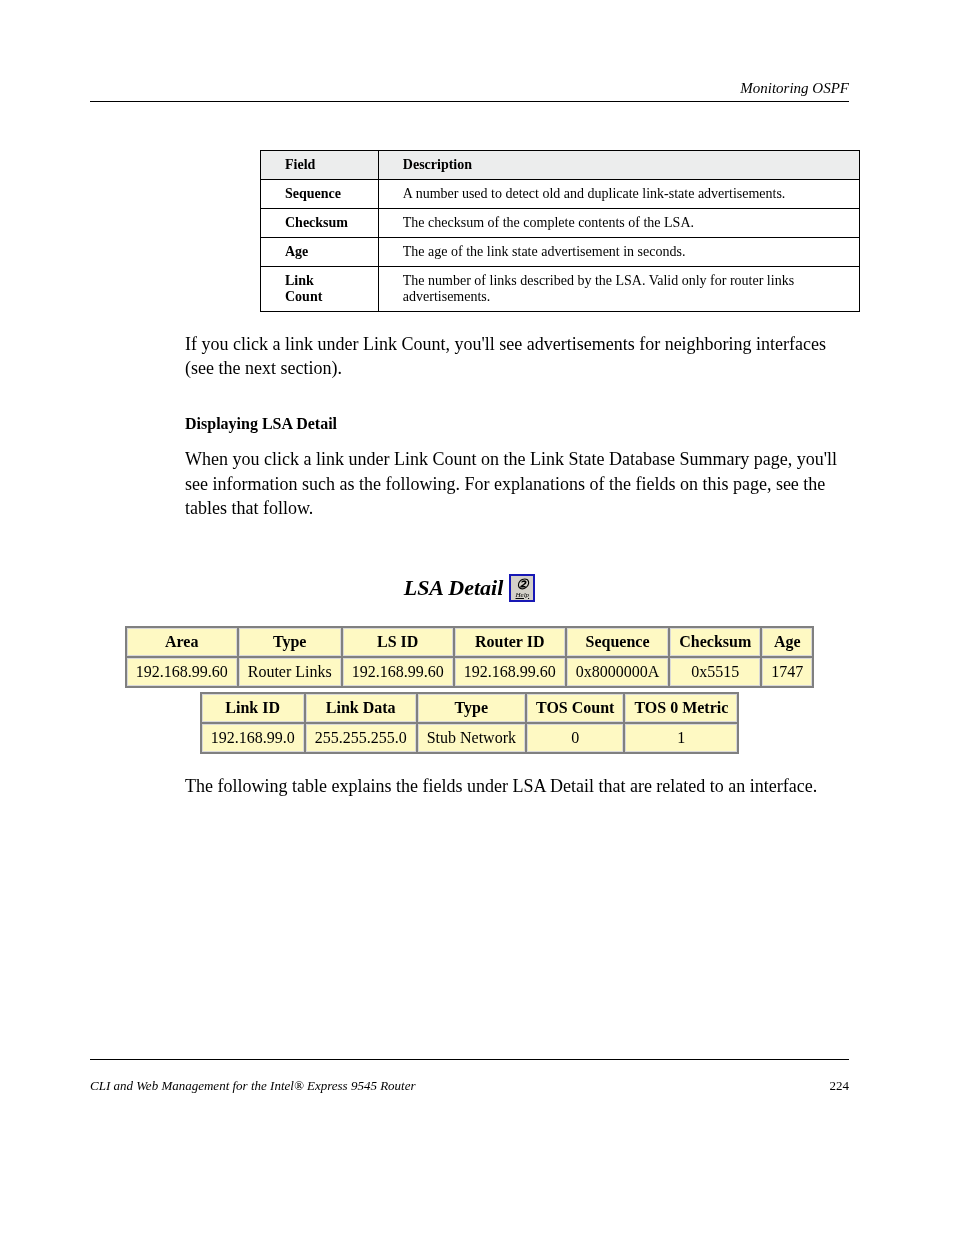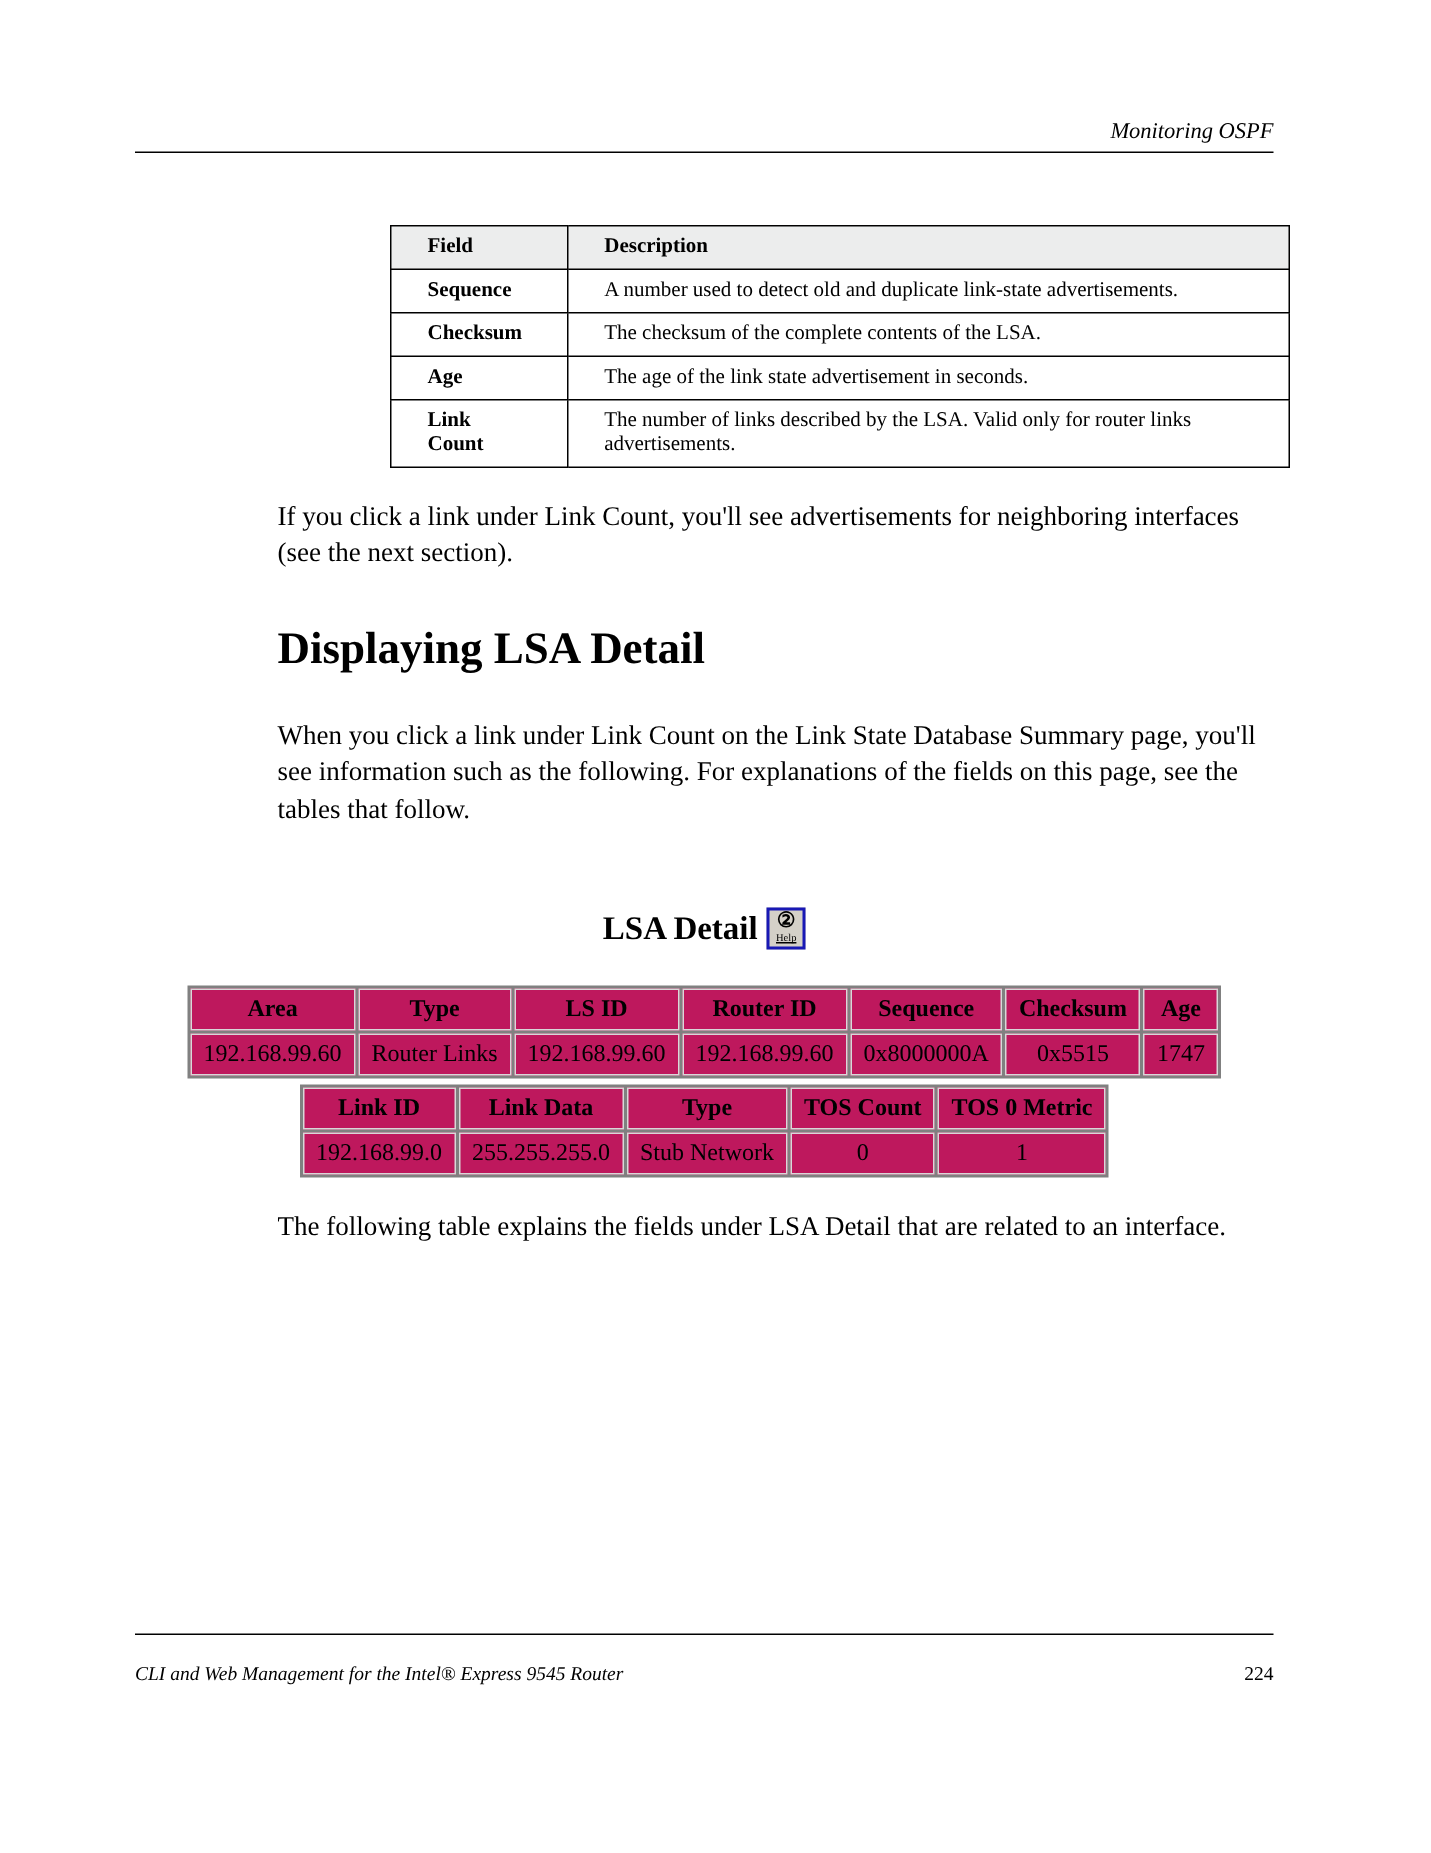--- a/index.html
+++ b/index.html
@@ -47,20 +47,21 @@
     background: #fff;
     font-weight: bold;
   }
 
   
   .section-title-row {
     display: flex;
     justify-content: center;
     align-items: center;
     gap: 6px;
+    font-style: italic;
   }
   .section-title {
     font-weight: bold;
     font-size: 22px;
     font-family: "Times New Roman", Times, serif;
   }
   .help-button {
     width: 26px;
     height: 28px;
     border: 2px solid #1818b5;
@@ -91,21 +92,21 @@
   }
   table.lsa-table {
     border-collapse: separate;
     border-spacing: 2px;
     background: #808080;
     font-family: "Times New Roman", Times, serif;
     font-size: 16px;
   }
   table.lsa-table th,
   table.lsa-table td {
-    background: #be185d;
+    background: #fef9c3;
     padding: 4px 8px;
     text-align: center;
     border: 1px solid #d8d8d8;
     white-space: nowrap;
   }
   table.lsa-table th {
     font-weight: bold;
   }
   table.lsa-second { margin-top: 4px; }
 
@@ -165,21 +166,21 @@
       </tr>
       <tr>
         <td class="field">Link Count</td>
         <td>The number of links described by the LSA. Valid only for router links advertisements.</td>
       </tr>
     </tbody>
   </table>
 
   <p class="body-para">If you click a link under Link Count, you'll see advertisements for neighboring interfaces (see the next section).</p>
 
-  <h2 class="body-para" style="font-size:30px;font-weight:bold;margin-top:32px;">Displaying LSA Detail</h2>
+  <h2 class="body-para" style="font-size:16px;font-weight:bold;margin-top:32px;">Displaying LSA Detail</h2>
 
   <p class="body-para" style="margin-top:10px;">When you click a link under Link Count on the Link State Database Summary page, you'll see information such as the following. For explanations of the fields on this page, see the tables that follow.</p>
 
   <div class="spacer-sm"></div>
 
   <div class="section-title-row">
     <span class="section-title">LSA Detail</span>
     <span class="help-button">
       <span class="help-q">②</span>
       <span class="help-text">Help</span>

